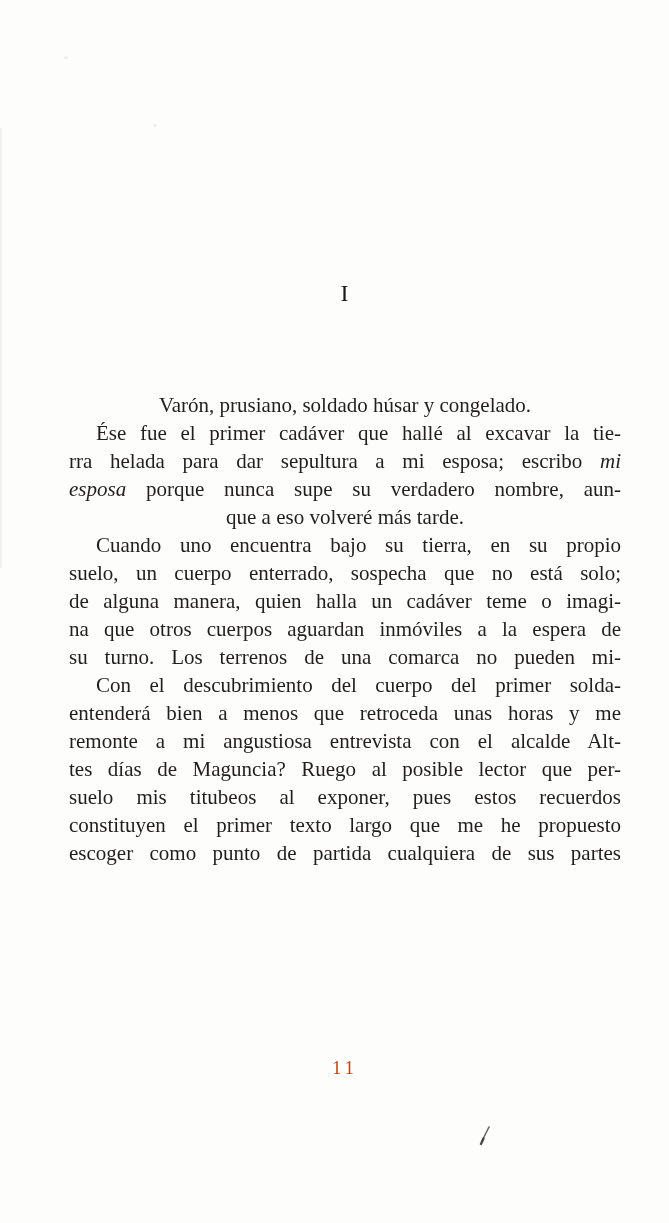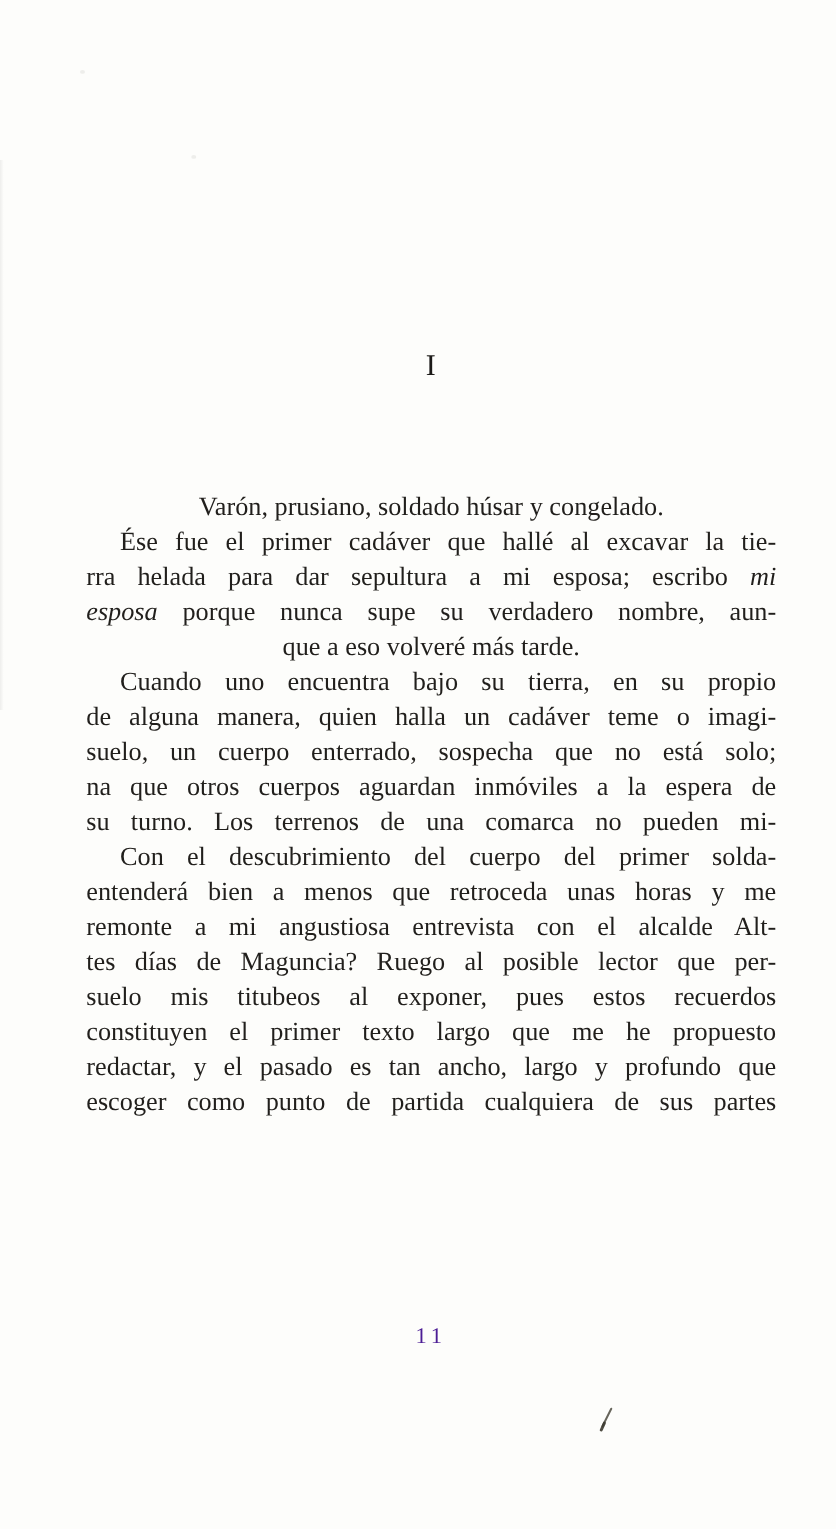--- a/index.html
+++ b/index.html
@@ -69,21 +69,21 @@
     font-style: italic;
   }
   .page-number {
     position: absolute;
     top: 1058px;
     left: 69px;
     width: 552px;
     text-align: center;
     font-size: 18px;
     letter-spacing: 4px;
-    color: #4c1d95;
+    color: #c2410c;
   }
   .pencil-mark {
     position: absolute;
     left: 474px;
     top: 1124px;
     width: 22px;
     height: 26px;
   }
 </style>
 </head>
@@ -97,31 +97,30 @@
 
   <div class="chapter-heading">I</div>
 
   <div class="body-text" id="body-text">
       <div class="text-line"><span>Varón, prusiano, soldado húsar y congelado.</span></div>
       <div class="text-line justify indent"><span>Ése fue el primer cadáver que hallé al excavar la tie-</span></div>
       <div class="text-line justify"><span>rra helada para dar sepultura a mi esposa; escribo </span><span class="it">mi</span></div>
       <div class="text-line justify"><span class="it">esposa</span><span> porque nunca supe su verdadero nombre, aun-</span></div>
       <div class="text-line"><span>que a eso volveré más tarde.</span></div>
       <div class="text-line justify indent"><span>Cuando uno encuentra bajo su tierra, en su propio</span></div>
+      <div class="text-line justify"><span>suelo, un cuerpo enterrado, sospecha que no está solo;</span></div>
       <div class="text-line justify"><span>de alguna manera, quien halla un cadáver teme o imagi-</span></div>
-      <div class="text-line justify"><span>suelo, un cuerpo enterrado, sospecha que no está solo;</span></div>
       <div class="text-line justify"><span>na que otros cuerpos aguardan inmóviles a la espera de</span></div>
       <div class="text-line justify"><span>su turno. Los terrenos de una comarca no pueden mi-</span></div>
       <div class="text-line justify indent"><span>Con el descubrimiento del cuerpo del primer solda-</span></div>
       <div class="text-line justify"><span>entenderá bien a menos que retroceda unas horas y me</span></div>
       <div class="text-line justify"><span>remonte a mi angustiosa entrevista con el alcalde Alt-</span></div>
       <div class="text-line justify"><span>tes días de Maguncia? Ruego al posible lector que per-</span></div>
       <div class="text-line justify"><span>suelo mis titubeos al exponer, pues estos recuerdos</span></div>
       <div class="text-line justify"><span>constituyen el primer texto largo que me he propuesto</span></div>
-      <div class="text-line justify"><span>redactar, y el pasado es tan ancho, largo y profundo que</span></div>
       <div class="text-line justify"><span>escoger como punto de partida cualquiera de sus partes</span></div>
     </div>
 
   <div class="page-number">11</div>
 
   <svg class="pencil-mark" viewBox="0 0 22 26" xmlns="http://www.w3.org/2000/svg">
     <path d="M15 3 L8 17" stroke="#4c4a3e" stroke-width="1.6" stroke-linecap="round" opacity="0.85" fill="none"></path>
     <path d="M9.5 14.5 L7 20" stroke="#3c3a30" stroke-width="2.4" stroke-linecap="round" opacity="0.9" fill="none"></path>
   </svg>
 

